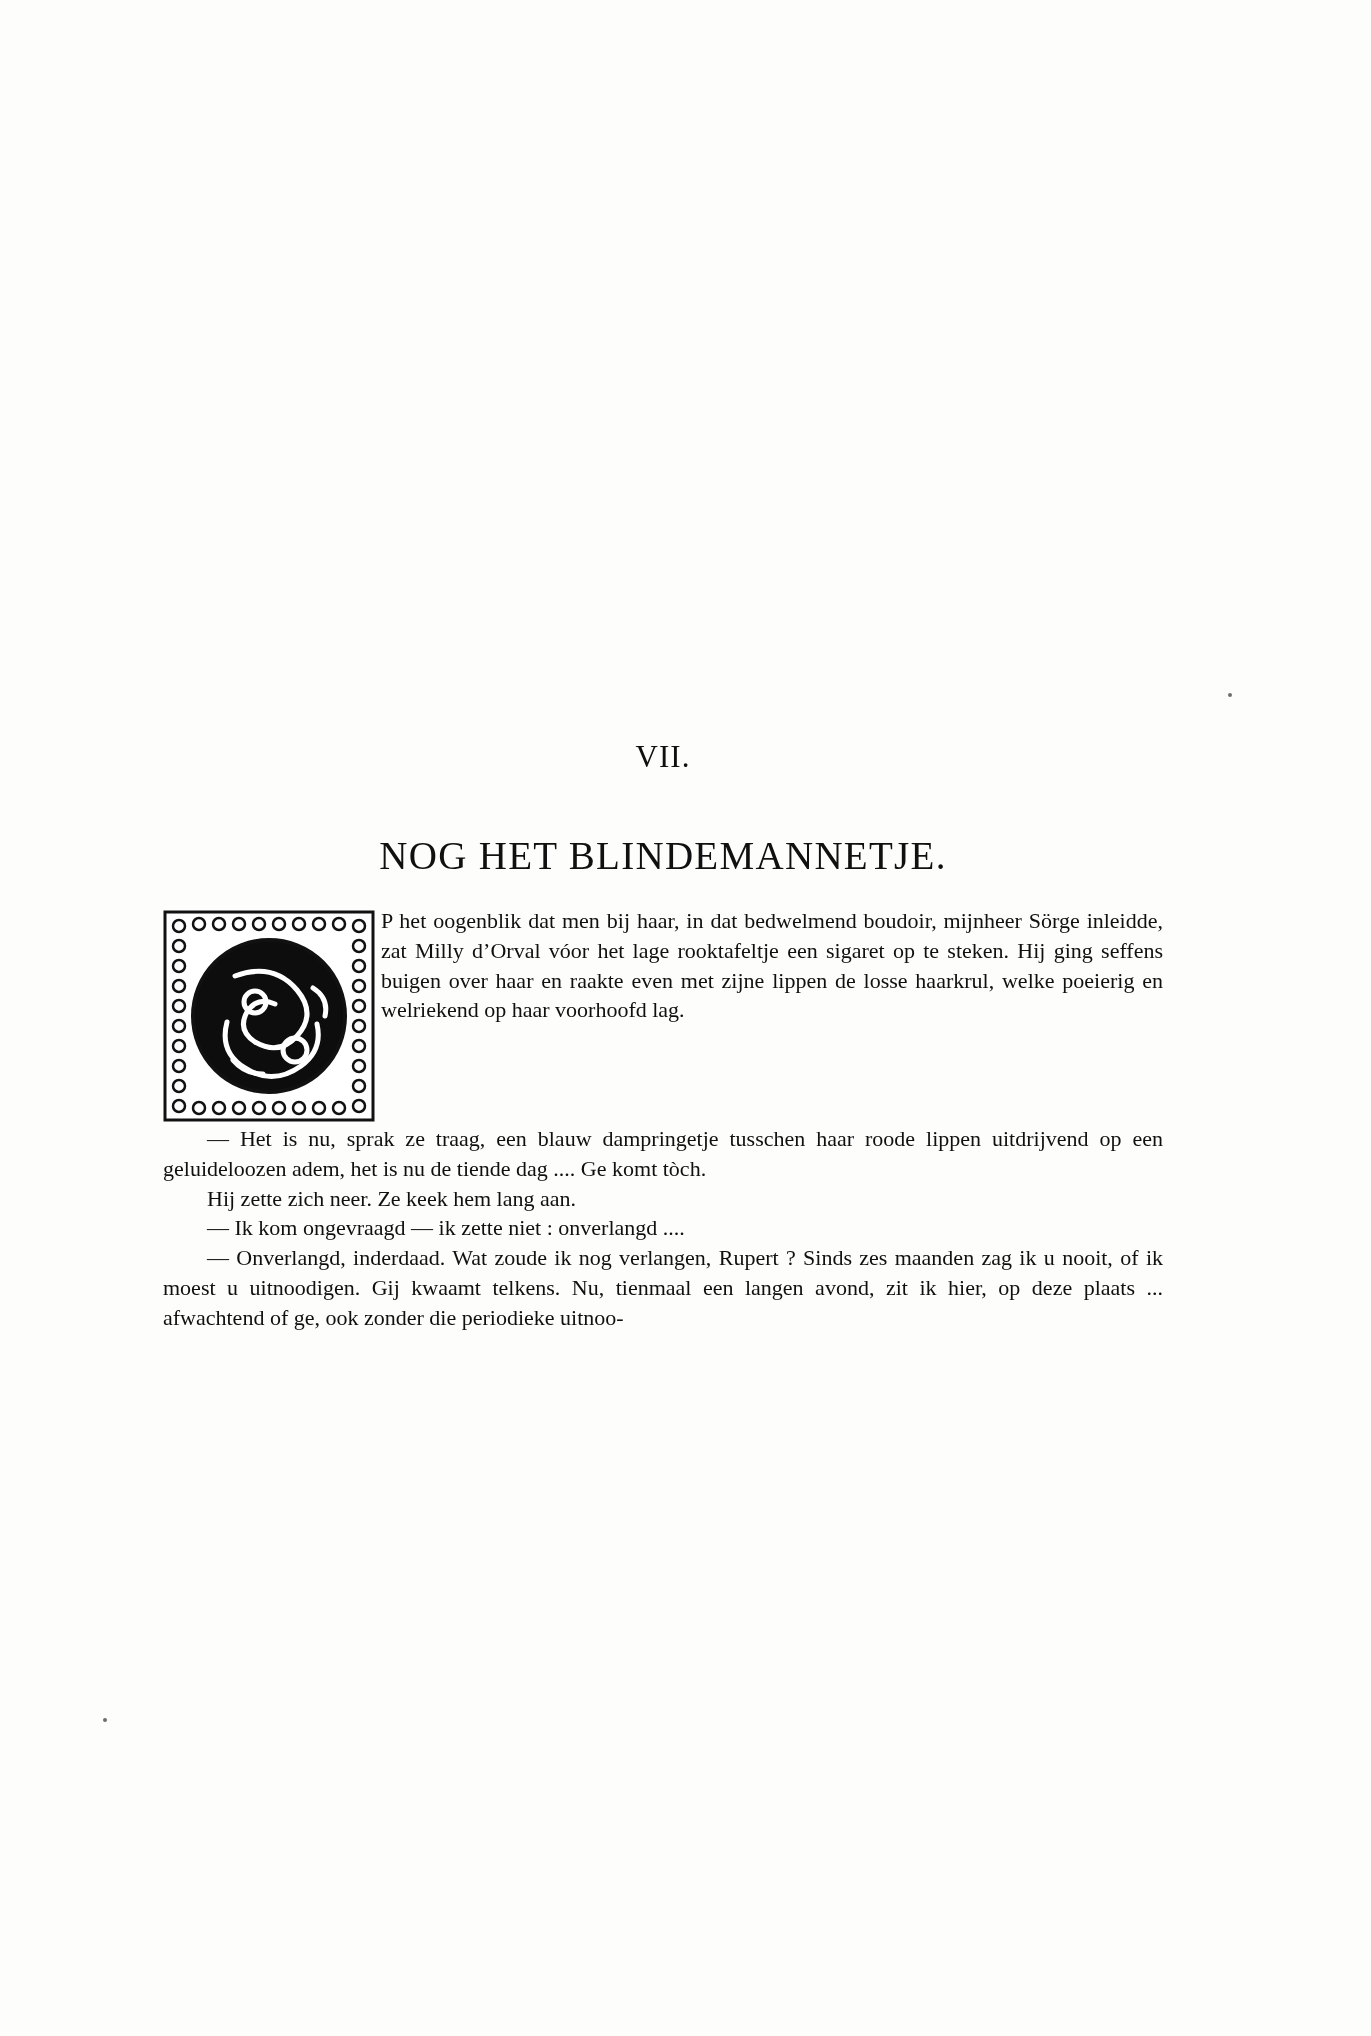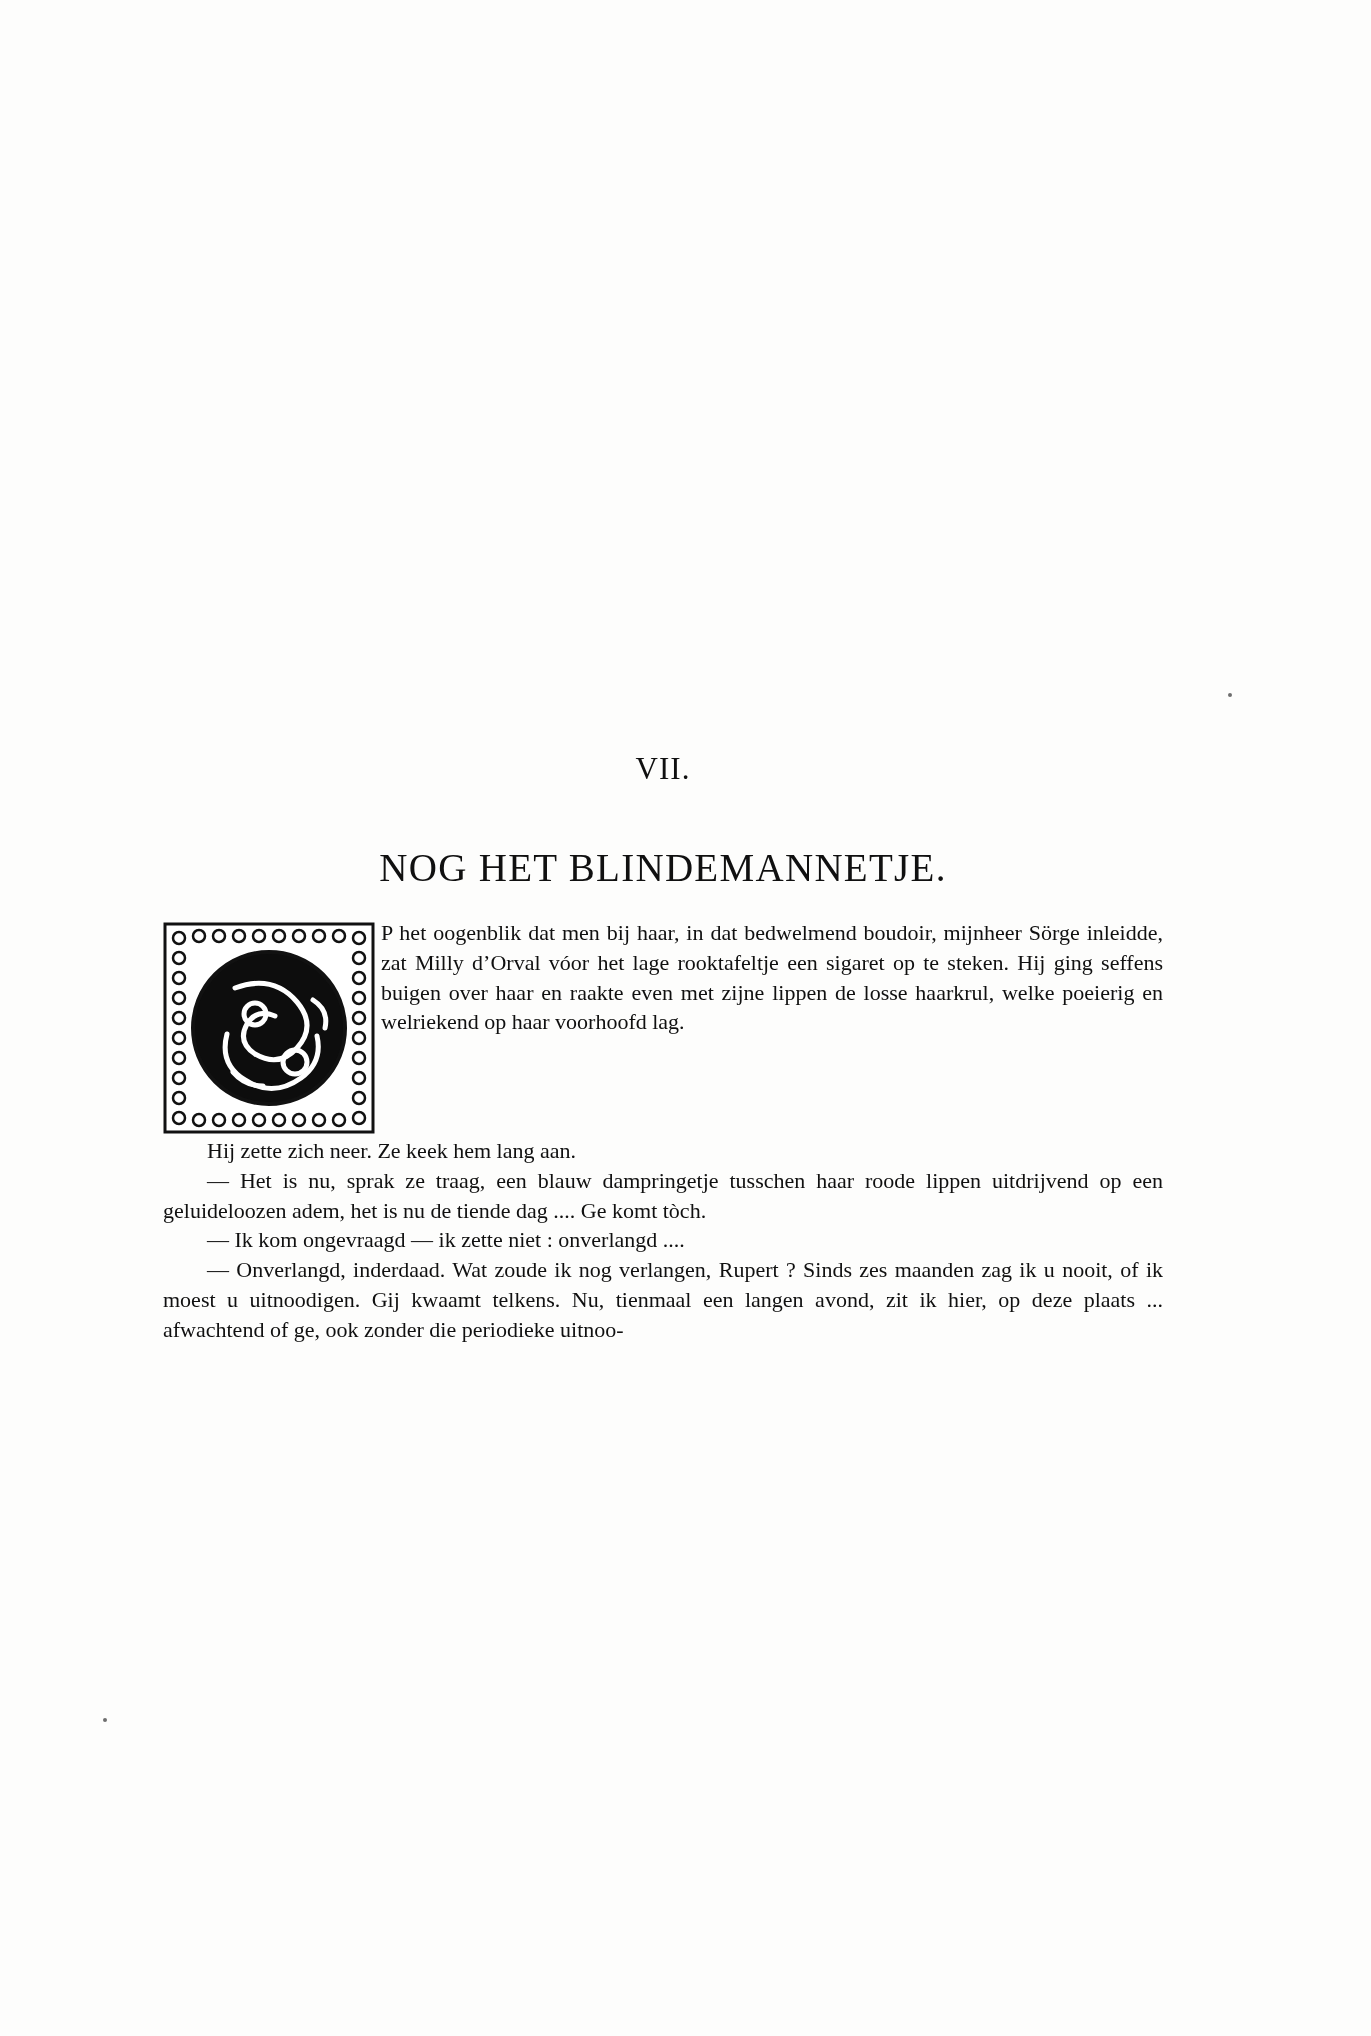--- a/index.html
+++ b/index.html
@@ -19,21 +19,21 @@
   .content {
     position: absolute;
     left: 163px;
     top: 735px;
     width: 1000px;
   }
   .chapter-number {
     text-align: center;
     font-size: 31px;
     letter-spacing: 1px;
-    margin: 16px 0 58px 0;
+    margin: 4px 0 58px 0;
     font-weight: normal;
   }
   .chapter-title {
     text-align: center;
     font-size: 39px;
     letter-spacing: 1.3px;
     margin: 0 0 28px 0;
     font-weight: normal;
   }
   .body-text {
@@ -145,20 +145,20 @@
               <circle cx="132" cy="140" r="12"></circle>
               <path d="M150 78 q16 10 12 28"></path>
               <path d="M70 150 q12 14 30 14"></path>
             </g>
             <circle cx="106" cy="106" r="76" fill="none" stroke="#111" stroke-width="4"></circle>
           </svg>
         </span>
         <span>P  het  oogenblik  dat  men  bij  haar,  in  dat bedwelmend   boudoir,   mijnheer   Sörge inleidde,   zat   Milly  d’Orval  vóor  het lage rooktafeltje  een  sigaret  op te steken. Hij ging  seffens  buigen  over  haar  en raakte even  met  zijne  lippen  de  losse  haarkrul,  welke  poeierig en   welriekend   op   haar   voorhoofd   lag.</span>
       </div>
 
+      <p class="para">—  Het  is  nu,  sprak  ze  traag,  een  blauw  dampringetje  tusschen  haar  roode  lippen  uitdrijvend  op  een geluideloozen  adem,  het  is  nu  de  tiende  dag  .... Ge komt  tòch.</p>
       <p class="para">Hij  zette  zich  neer.  Ze  keek  hem  lang  aan.</p>
-      <p class="para">—  Het  is  nu,  sprak  ze  traag,  een  blauw  dampringetje  tusschen  haar  roode  lippen  uitdrijvend  op  een geluideloozen  adem,  het  is  nu  de  tiende  dag  .... Ge komt  tòch.</p>
       <p class="para">—  Ik  kom  ongevraagd  —  ik  zette  niet :  onverlangd ....</p>
       <p class="para">—  Onverlangd,  inderdaad.  Wat  zoude  ik  nog  verlangen,  Rupert ?  Sinds  zes  maanden  zag  ik  u  nooit, of  ik  moest  u  uitnoodigen.  Gij  kwaamt  telkens.  Nu, tienmaal een langen avond, zit ik hier, op deze plaats ... afwachtend  of  ge,  ook  zonder  die  periodieke  uitnoo-</p>
 
     </div>
   </div>
 </div>
 
 </body></html>

